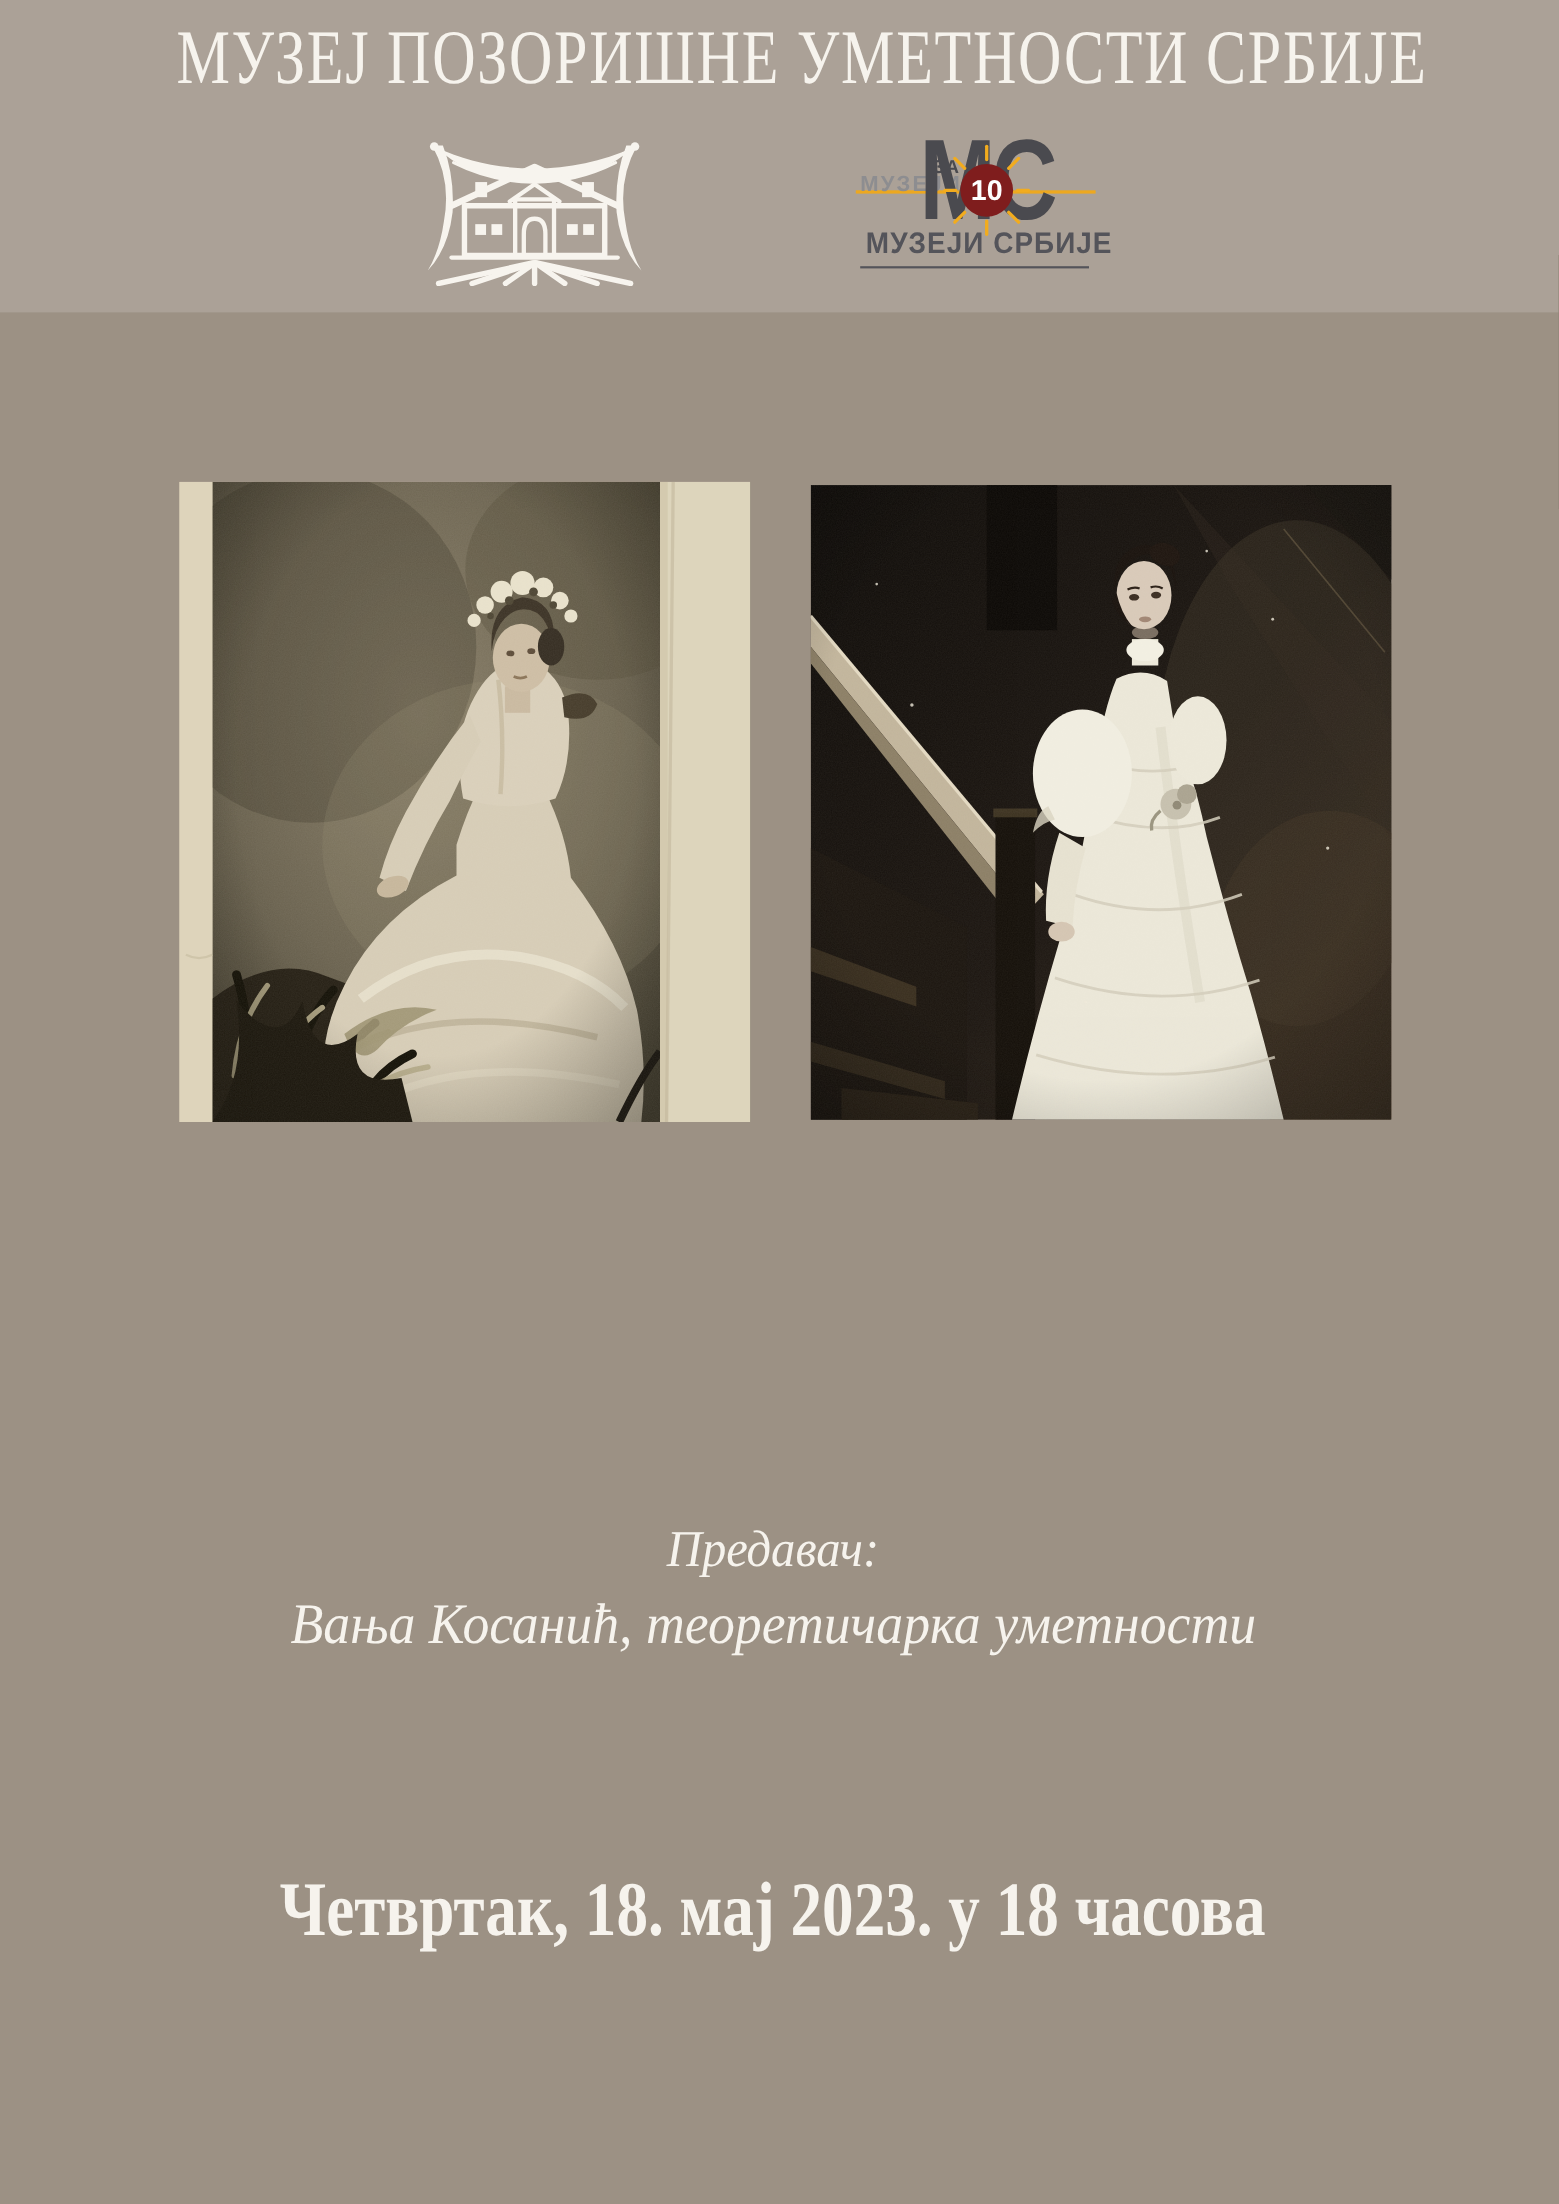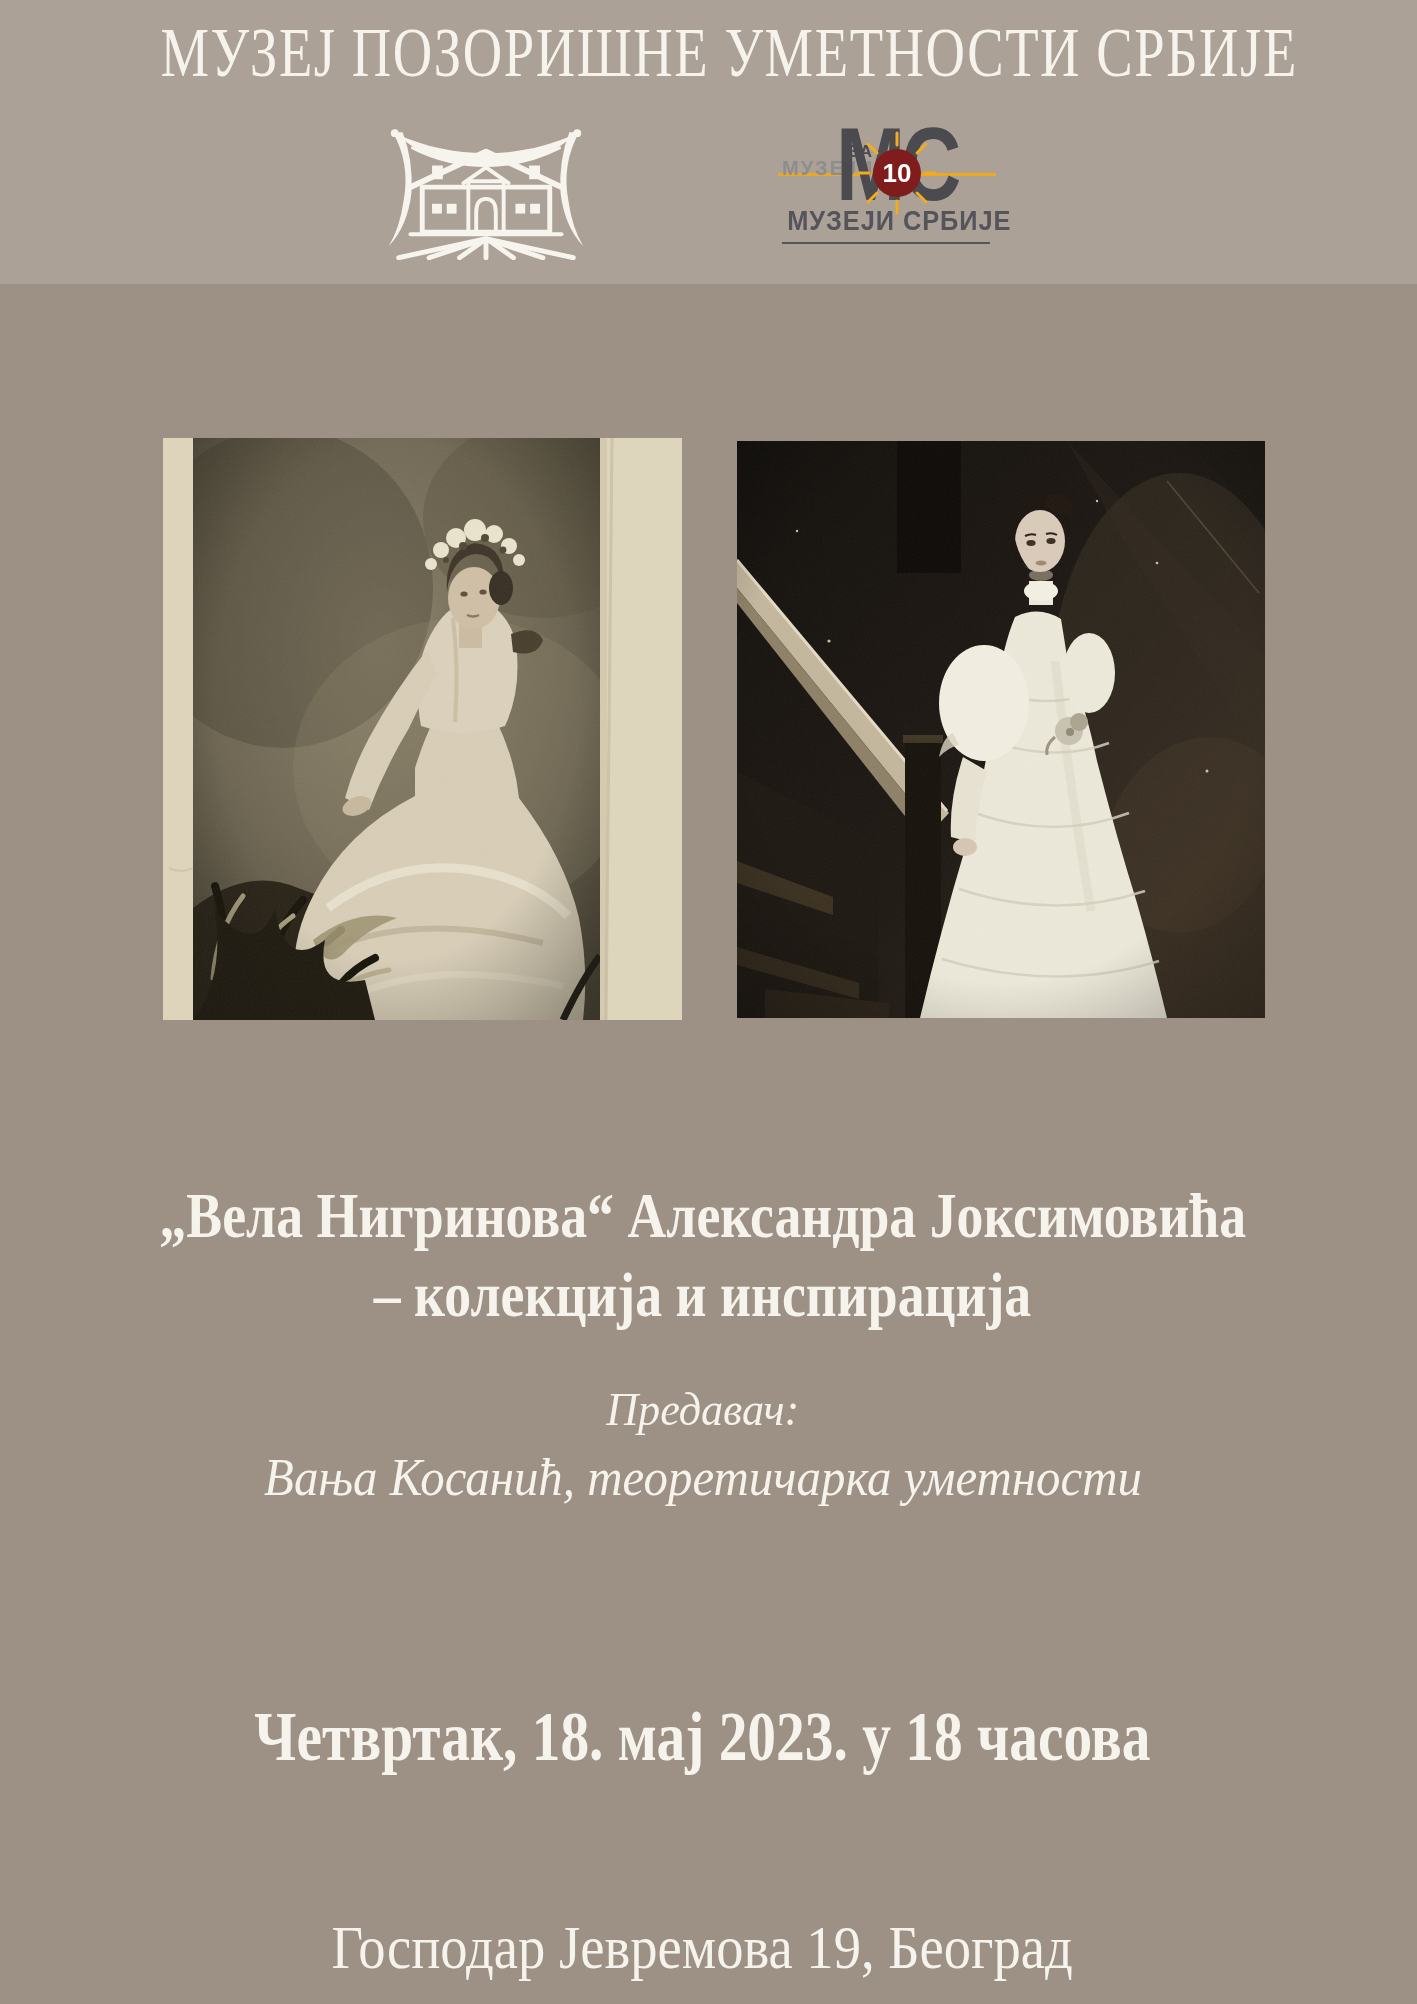--- a/index.html
+++ b/index.html
@@ -307,34 +307,27 @@
           <circle cx="470" cy="330" r="1.5"></circle>
         <circle cx="250" cy="470" r="1.3"></circle>
           <circle cx="60" cy="90" r="1.2"></circle>
       </g>
       <rect width="528" height="577" fill="url(#rvig)"></rect>
       <rect width="528" height="577" filter="url(#grain)" opacity="0.13"></rect>
     </svg>
   </figure>
 
 
-  <div class="center-line title">
-    <span class="cond">„Вела Нигринова“ Александра Јоксимовића</span><br>
-    <span class="cond">– колекција и инспирација</span>
-  </div>
 
   <div class="center-line lect-label">
     <span class="cond">Предавач:</span>
   </div>
 
   <div class="center-line lect-name">
     <span class="cond">Вања Косанић, теоретичарка уметности</span>
   </div>
 
   <div class="center-line datetime">
     <span class="cond">Четвртак, 18. мај 2023. у 18 часова</span>
   </div>
 
-  <div class="center-line address">
-    <span class="cond">Господар Јевремова 19, Београд</span>
-  </div>
 
 </div>
 
 </body></html>

